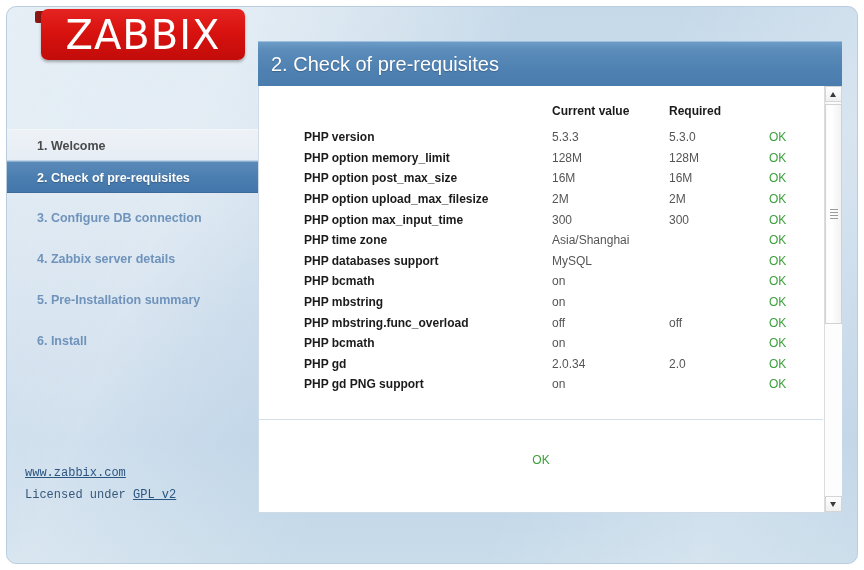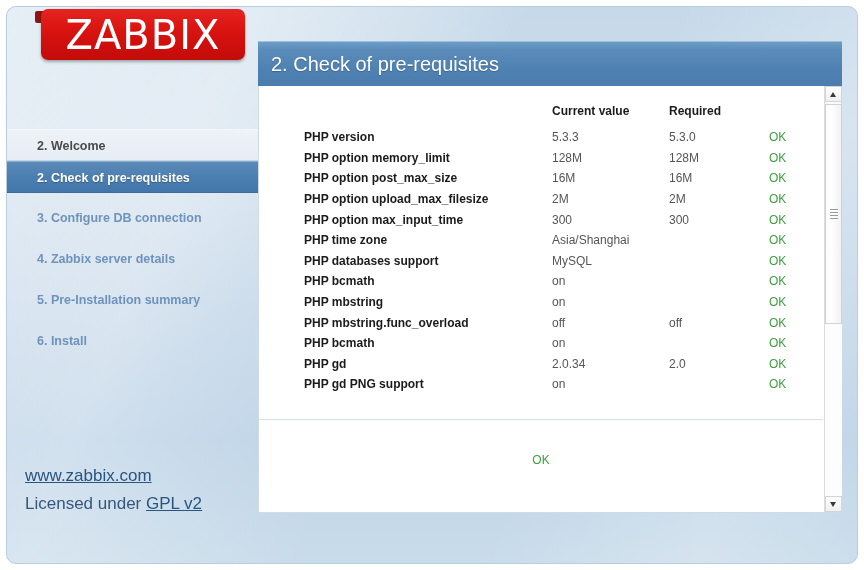--- a/index.html
+++ b/index.html
@@ -116,22 +116,23 @@
   }
   .nav-item.upcoming {
     margin-top: 9px;
   }
 
   
   #footer-links {
     position: absolute;
     left: 18px;
     top: 459px;
-    font-size: 17px;
+    font-size: 12px;
     color: #3b5e80;
+    font-family: Liberation Mono, monospace;
   }
   #footer-links a, .inline-link {
     color: #2a5580;
     text-decoration: underline;
   }
   #site-link { display: block; margin-bottom: 8px; }
   #license-line { display: block; color: #37587a; }
 
   
   .btn {
@@ -324,21 +325,21 @@
   <div id="bg-sheen"></div>
   <div id="bg-sheen2"></div>
 
   <div id="logo-fold"></div>
   <div id="logo">
     <span id="logo-text">ZABBIX</span>
   </div>
 
   <div id="sidebar">
     <div class="nav-item done">
-      <span>2. Welcome</span>
+      <span>1. Welcome</span>
     </div>
     <div class="nav-item current">
       <span>2. Check of pre-requisites</span>
     </div>
     <div class="nav-item upcoming">
       <span>3. Configure DB connection</span>
     </div>
     <div class="nav-item upcoming">
       <span>4. Zabbix server details</span>
     </div>

